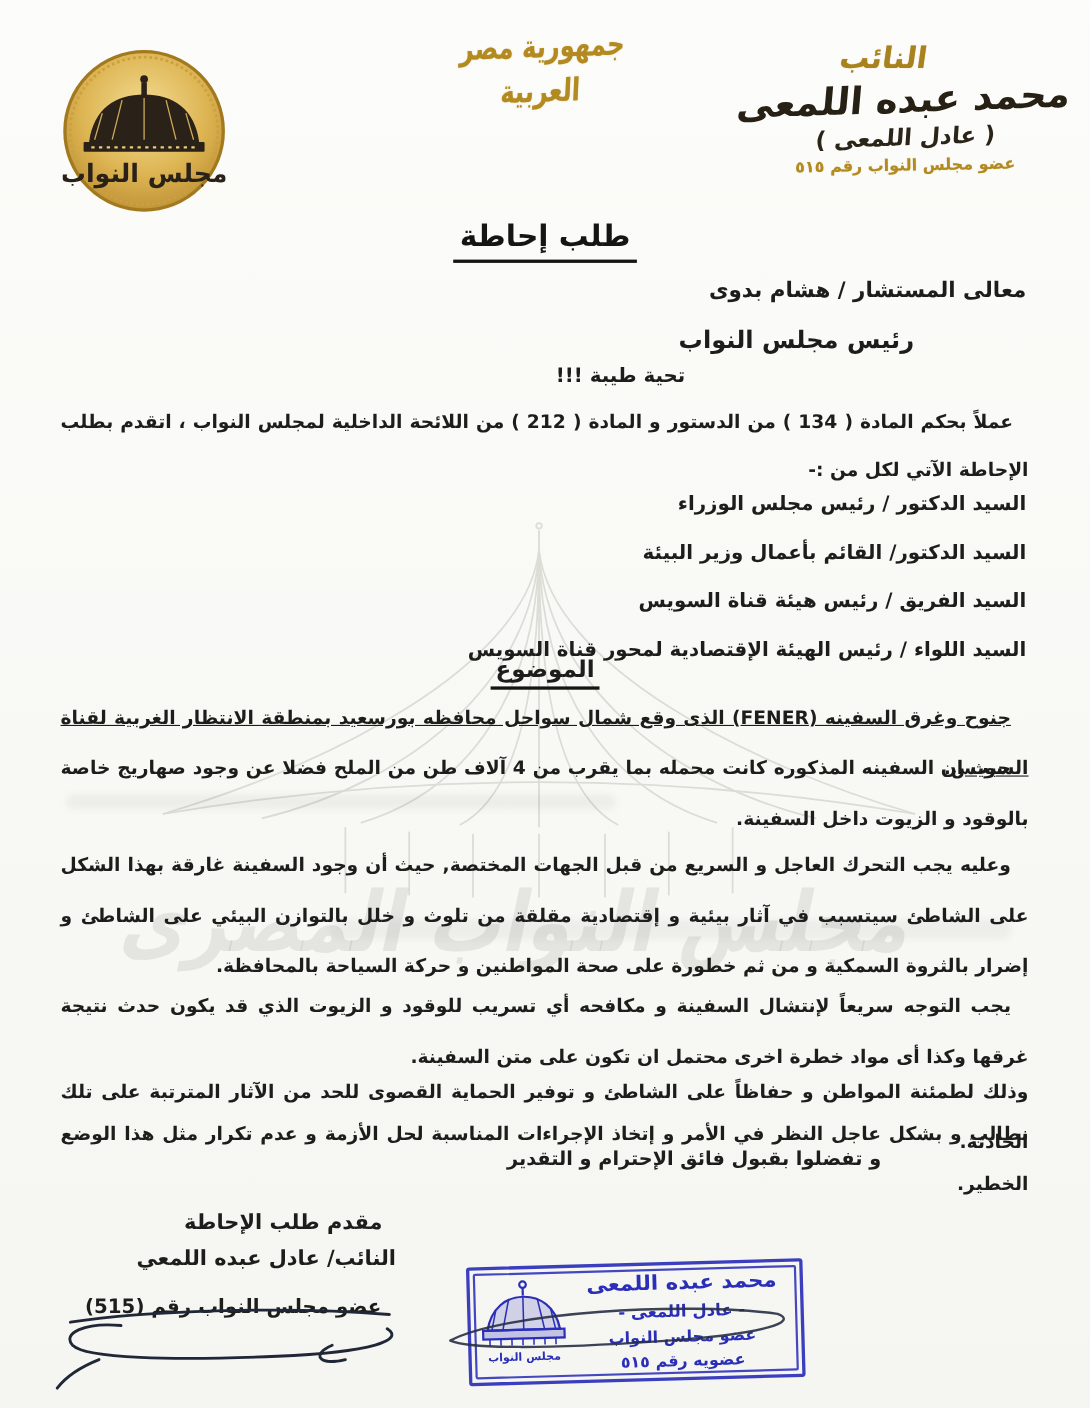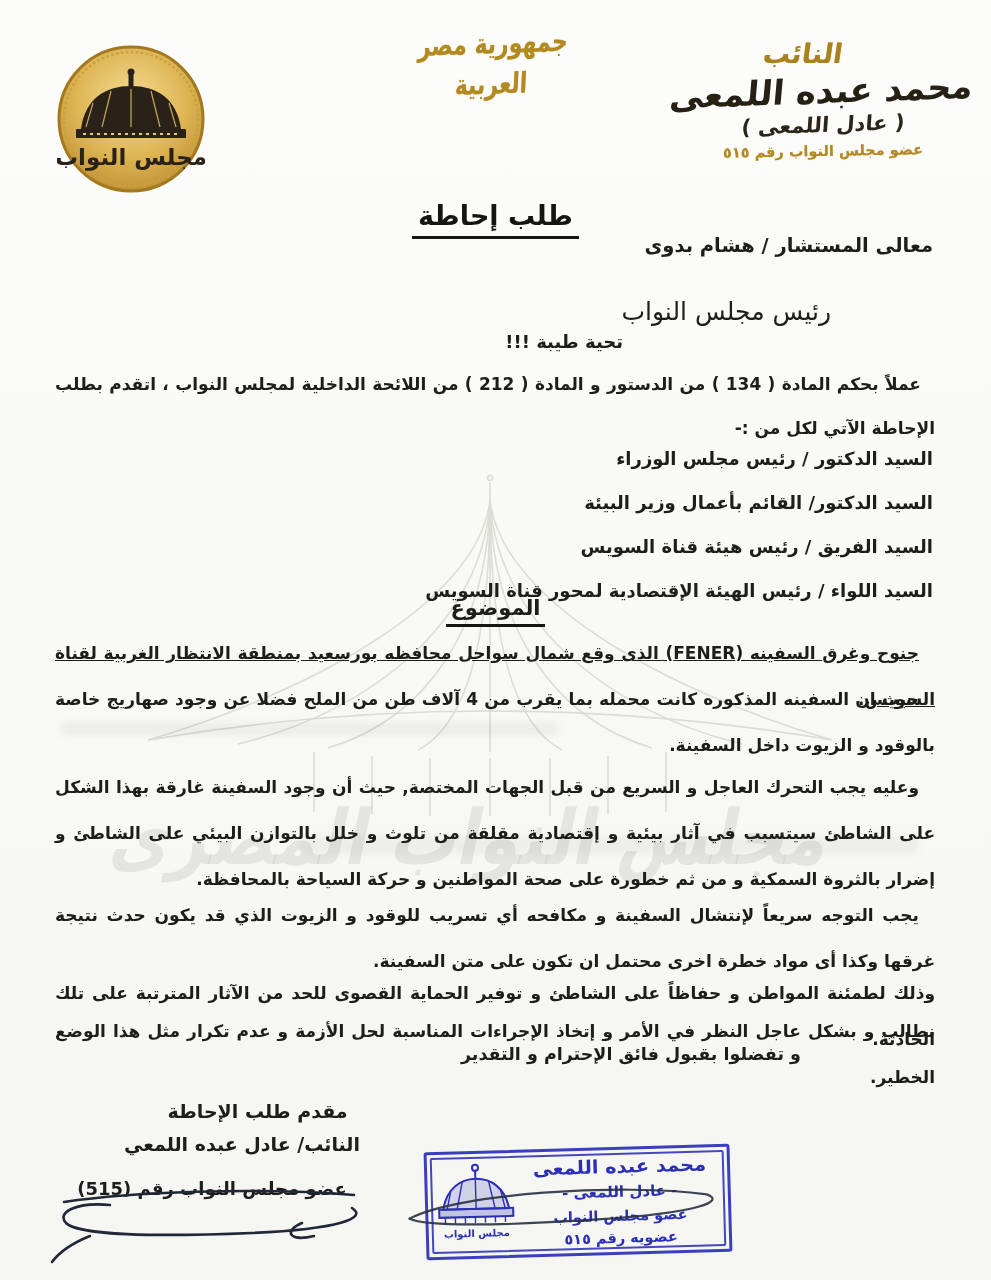--- a/index.html
+++ b/index.html
@@ -47,22 +47,22 @@
   .smudge { position:absolute; border-radius:10px; filter:blur(3px); }
   .smudge.s1 { left:60px; top:722px; width:500px; height:14px; background:rgba(60,60,55,.06); }
   .smudge.s2 { left:300px; top:836px; width:620px; height:18px; background:rgba(60,60,55,.05); }
 
   
   .letter-title { position:absolute; top:200px; left:0; right:0; text-align:center; }
   .letter-title span {
     font-size:27px; font-weight:bold; color:#151513;
     border-bottom:3.5px solid #151513; padding:0 6px 5px;
   }
-  .addr1 { position:absolute; right:58px; top:234px; font-size:19.5px; font-weight:bold; }
-  .addr2 { position:absolute; right:160px; top:297px; font-size:25px; font-weight:normal; }
+  .addr1 { position:absolute; right:58px; top:252px; font-size:19.5px; font-weight:bold; }
+  .addr2 { position:absolute; right:160px; top:297px; font-size:22px; font-weight:bold; }
   .greeting { position:absolute; right:368px; top:331px; font-size:18px; font-weight:bold; }
   .intro {
     position:absolute; right:56px; top:362px; width:880px;
     font-size:17px; font-weight:bold; line-height:44px; text-align:justify; text-indent:14px;
   }
   .recipient { position:absolute; right:58px; font-size:18px; font-weight:bold; }
   .r0 { top:448px; } .r1 { top:492px; } .r2 { top:536px; } .r3 { top:580px; }
   .subject { position:absolute; top:596px; left:0; right:0; text-align:center; }
   .subject span {
     font-size:21px; font-weight:bold; border-bottom:3px solid #151513; padding:0 4px 4px;text-align:center;

